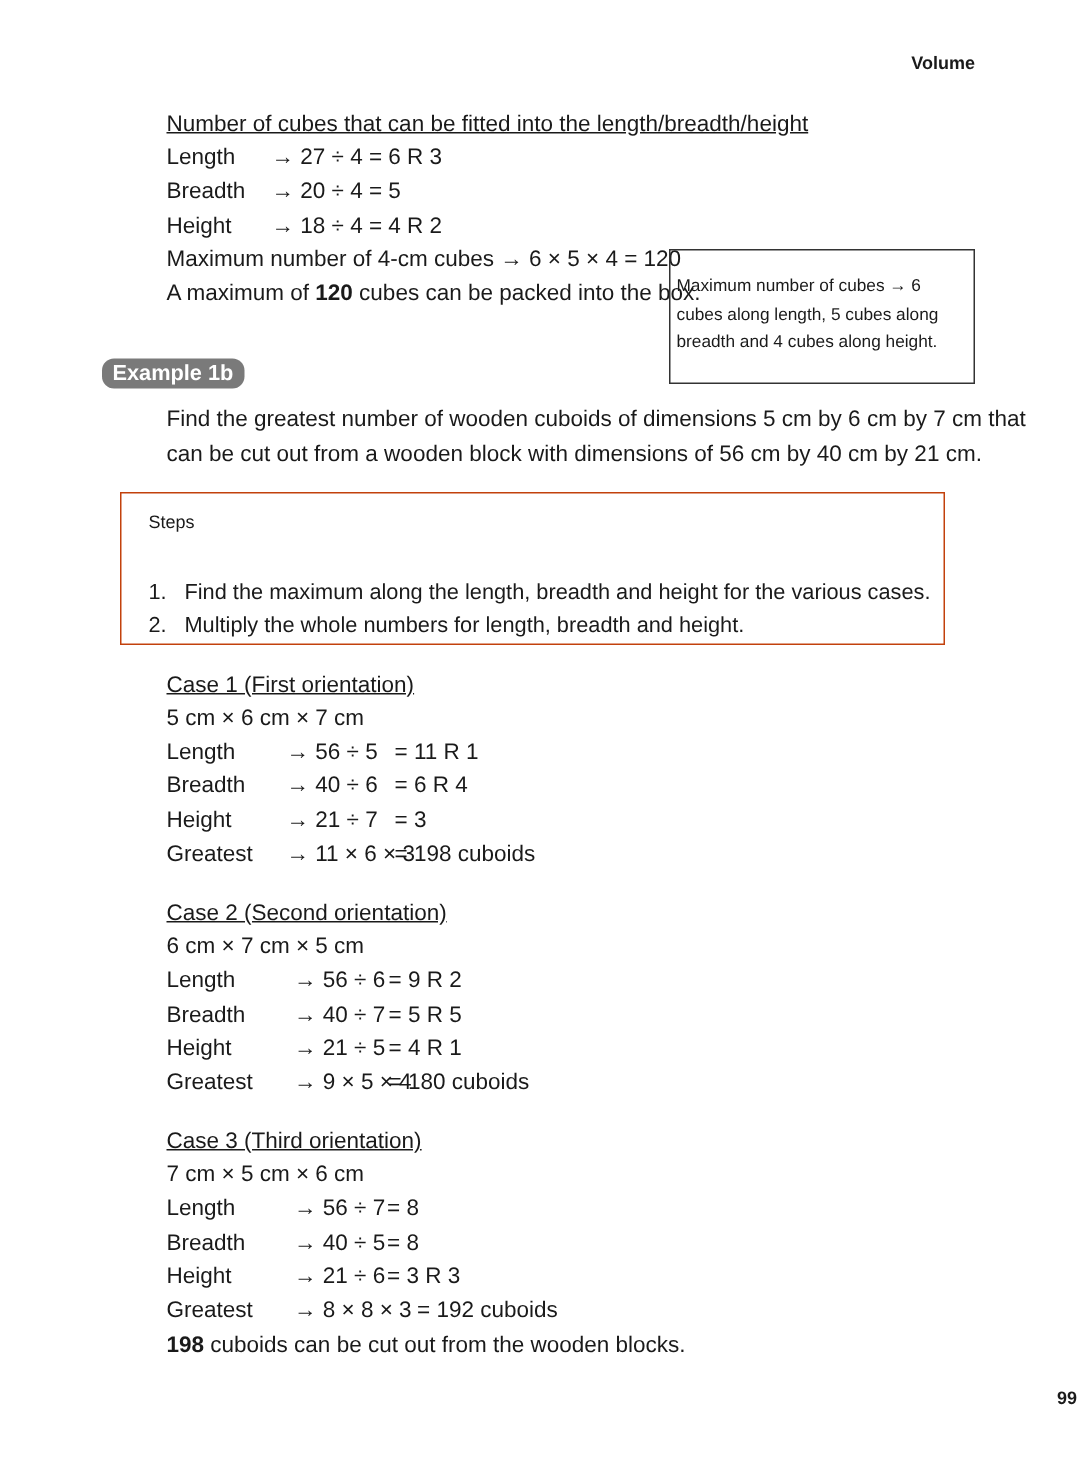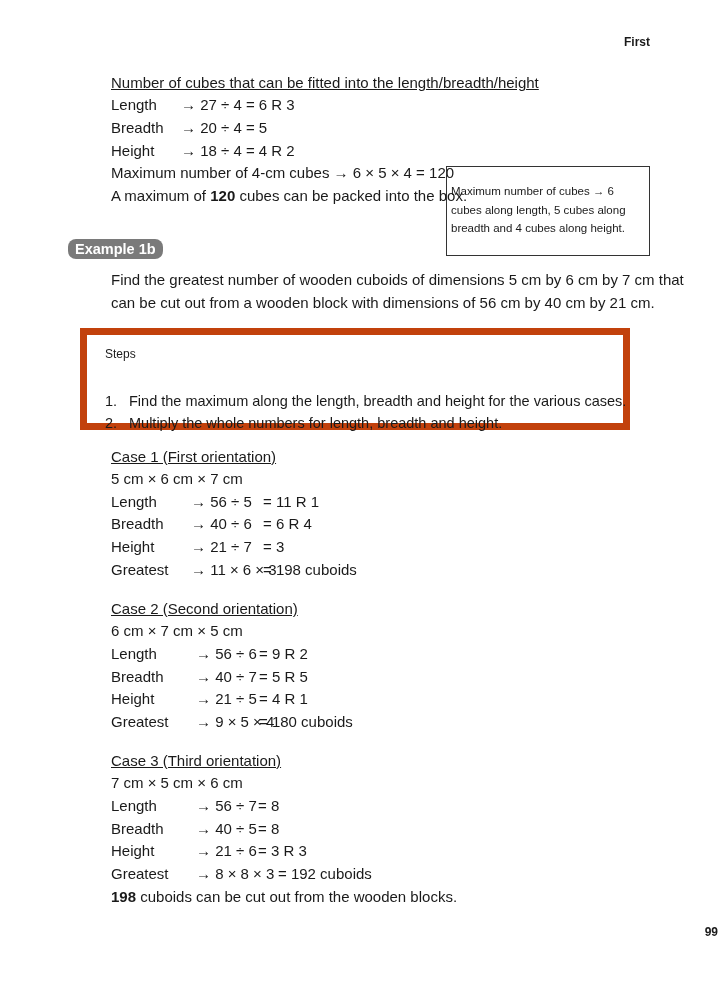--- a/index.html
+++ b/index.html
@@ -10,31 +10,31 @@
   .u { text-decoration: underline; }
   .c1 { display: inline-block; width: 70px; }
   .c2 { display: inline-block; }
   .note { position: absolute; left: 446px; top: 166px; width: 194px; height: 58px;
           border: 1px solid #333; font-size: 11.5px; line-height: 18.5px; padding: 15px 4px;
           box-sizing: content-box; }
   .badge { position: absolute; left: 68px; top: 239px; height: 20px; padding: 0 7px;
            background: #7a7a7a; color: #fff; font-weight: bold; font-size: 14.5px;
            line-height: 20px; border-radius: 8px; }
   .steps { position: absolute; left: 80px; top: 328px; width: 550px; height: 102px;
-           border: 7px solid #c2410c; box-sizing: border-box; }
+           border: 1px solid #c2410c; box-sizing: border-box; }
   .steps .title { position: absolute; left: 18px; top: 12px; font-size: 12px; }
   .steps .item { position: absolute; left: 18px; font-size: 14.5px; white-space: nowrap; margin-top: 28px; }
   .steps .num { display: inline-block; width: 24px; }
   .page { position: absolute; top: 925px; left: 0; width: 718px; text-align: right;
           font-size: 12px; font-weight: bold; }
 </style>
 </head>
 <body>
 
-<div class="hdr">First</div>
+<div class="hdr">Volume</div>
 
 <div class="line u" style="top:73px">Number of cubes that can be fitted into the length/breadth/height</div>
 <div class="line" style="top:95px"><span class="c1">Length</span><span>→ 27 ÷ 4 = 6 R 3</span></div>
 <div class="line" style="top:118px"><span class="c1">Breadth</span><span>→ 20 ÷ 4 = 5</span></div>
 <div class="line" style="top:141px"><span class="c1">Height</span><span>→ 18 ÷ 4 = 4 R 2</span></div>
 <div class="line" style="top:163px">Maximum number of 4-cm cubes → 6 × 5 × 4 = 120</div>
 <div class="line" style="top:186px"><span>A maximum of </span><b>120</b><span> cubes can be packed into the box.</span></div>
 <div class="note">Maximum number of cubes → 6 cubes along length, 5 cubes along breadth and 4 cubes along height.</div>
 
 <div class="badge">Example 1b</div>

